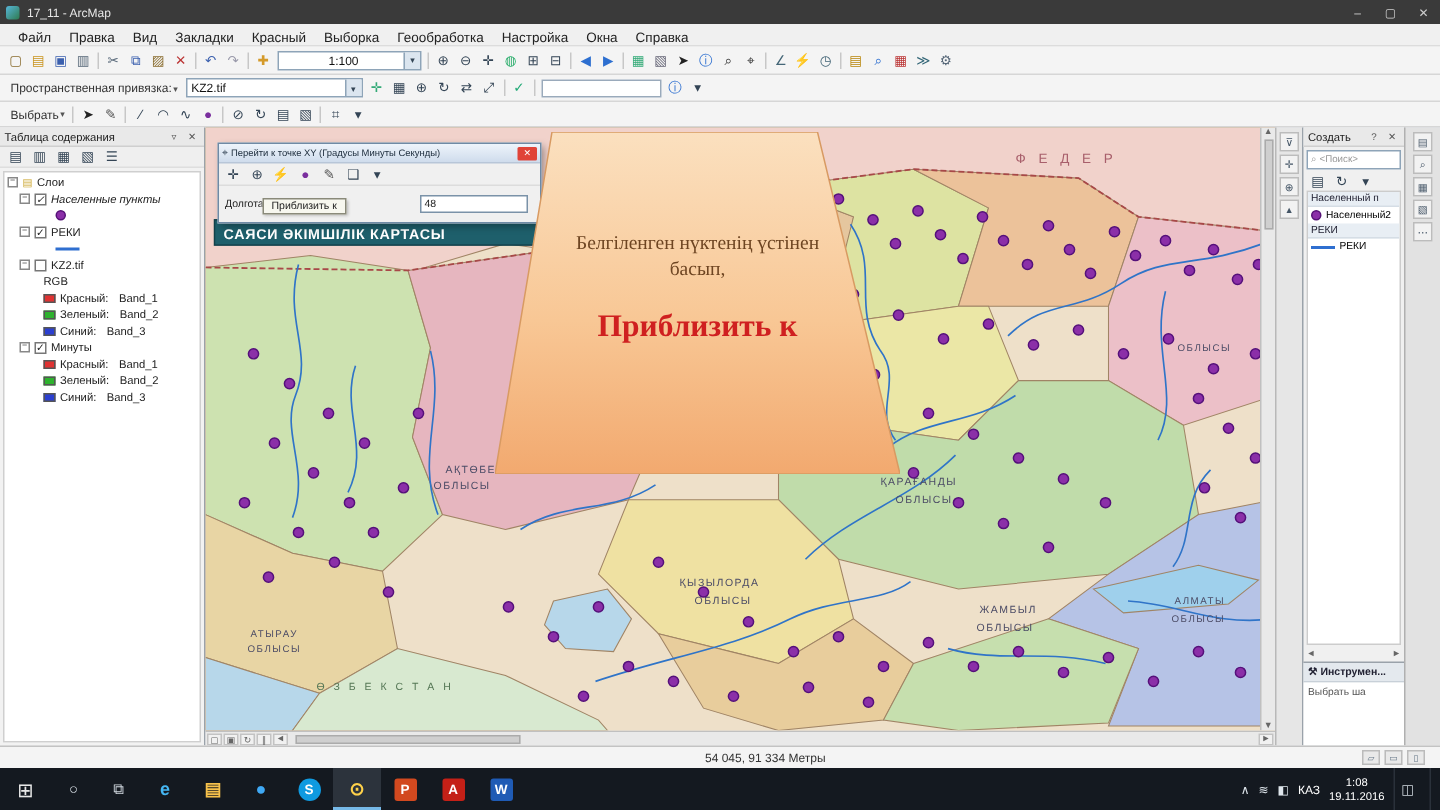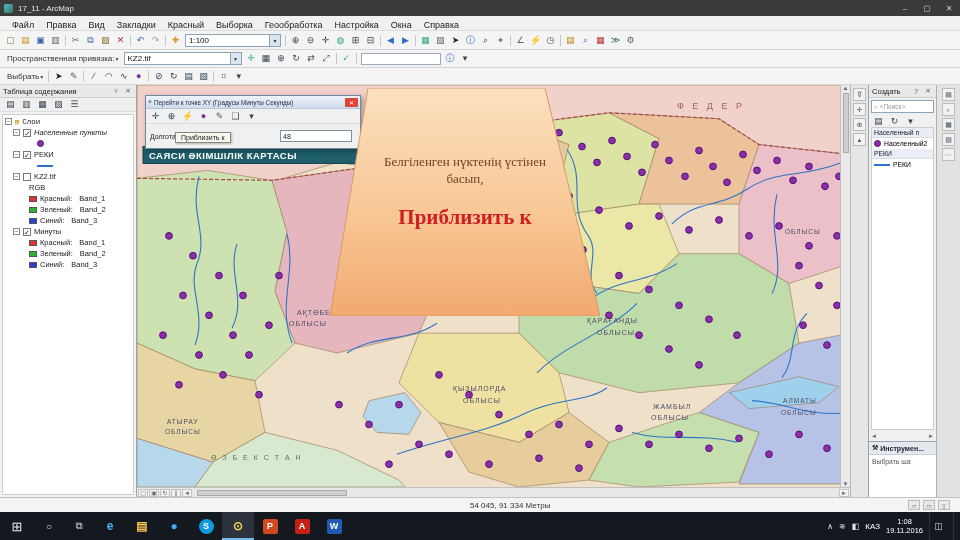--- a/index.html
+++ b/index.html
@@ -140,21 +140,21 @@
       <span class="sep"></span>
       <span class="tbtn" style="color: rgb(85, 102, 119);">✂</span>
       <span class="tbtn" style="color: rgb(58, 95, 174);">⧉</span>
       <span class="tbtn" style="color: rgb(138, 109, 47);">▨</span>
       <span class="tbtn" style="color: rgb(187, 51, 51);">✕</span>
       <span class="sep"></span>
       <span class="tbtn" style="color: rgb(58, 95, 174);">↶</span>
       <span class="tbtn" style="color: rgb(153, 153, 170);">↷</span>
       <span class="sep"></span>
       <span class="tbtn" style="color: rgb(212, 154, 42);">✚</span>
-      <span class="combo" style="width: 96px;">
+      <span class="combo" style="width: 96px; text-align: center;">
         <span class="combo-v">1:100</span>
         <span class="combo-a">▾</span>
       </span>
       <span class="sep"></span>
       <span class="tbtn" style="color: rgb(51, 68, 85);">⊕</span>
       <span class="tbtn" style="color: rgb(51, 68, 85);">⊖</span>
       <span class="tbtn" style="color: rgb(51, 68, 85);">✛</span>
       <span class="tbtn" style="color: rgb(34, 170, 102);">◍</span>
       <span class="tbtn" style="color: rgb(51, 68, 85);">⊞</span>
       <span class="tbtn" style="color: rgb(51, 68, 85);">⊟</span>
@@ -230,21 +230,21 @@
         <span class="ph-ic">✕</span>
       </div>
       <div class="toc-tools" id="toc-tools">
           <span class="tbtn" style="color: rgb(51, 68, 85);">▤</span>
           <span class="tbtn" style="color: rgb(51, 68, 85);">▥</span>
           <span class="tbtn" style="color: rgb(51, 68, 85);">▦</span>
           <span class="tbtn" style="color: rgb(51, 68, 85);">▧</span>
           <span class="tbtn" style="color: rgb(51, 68, 85);">☰</span>
         </div>
       <div class="toc-tree" id="toc-tree">
-          <div class="toc-row" style="padding-left: 2px; font-family: Liberation Mono, monospace;">
+          <div class="toc-row" style="padding-left: 2px;">
             <span class="exp">−</span>
             <span class="lyr-ic">▤</span>
             <span>Слои</span>
           </div>
           <div class="toc-row" style="padding-left: 10px; font-style: italic;">
             <span class="exp">−</span>
             <span class="cb">✓</span>
             <span>Населенные пункты</span>
           </div>
           <div class="toc-row" style="padding-left: 34px;">

